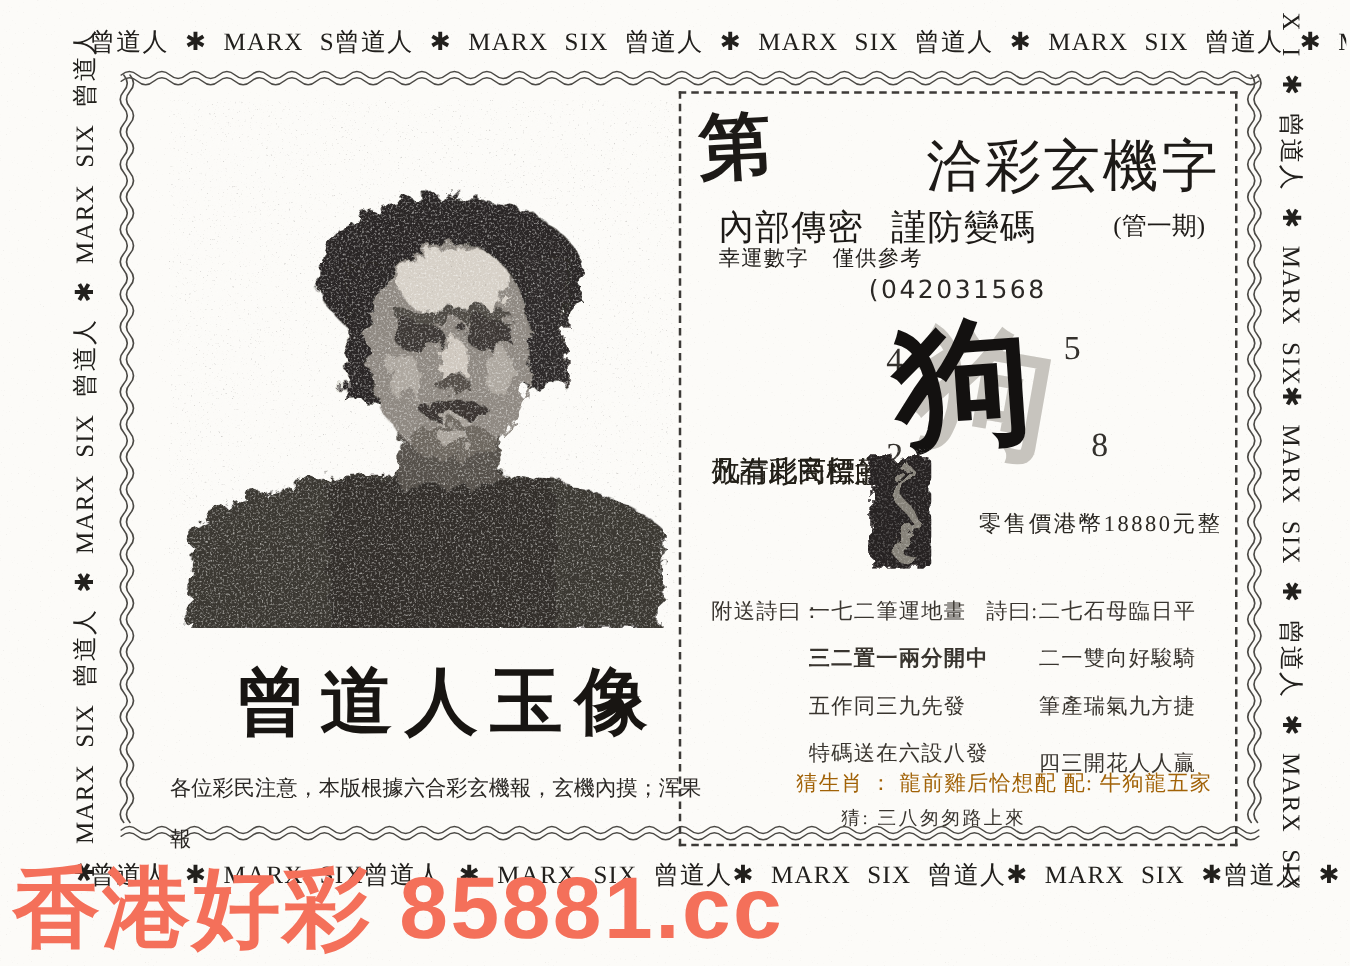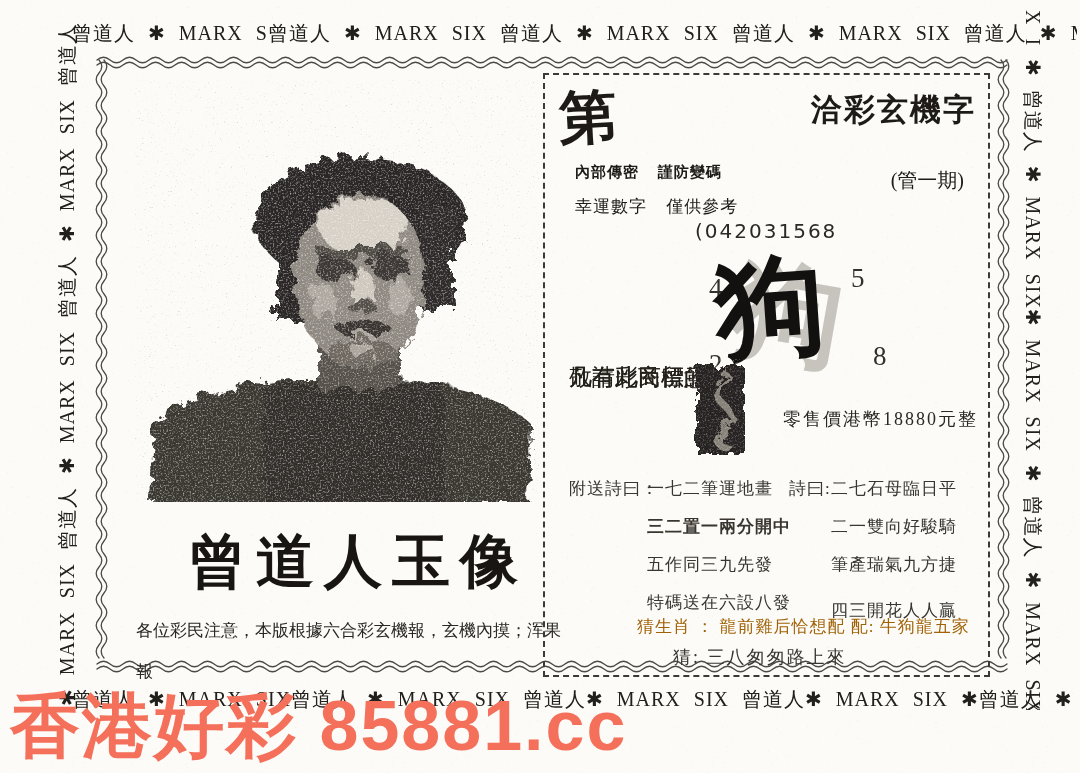--- a/index.html
+++ b/index.html
@@ -18,42 +18,42 @@
   .portrait{position:absolute;left:135px;top:80px;width:405px;height:422px;z-index:6;}
   .caption{position:absolute;left:188px;top:498px;font-size:58px;font-weight:bold;letter-spacing:10px;
            z-index:7;color:#181512;margin-top:25px;}
   .notes{position:absolute;left:136px;top:610px;width:440px;font-size:17px;line-height:41px;z-index:7;
          color:#2a2724;}
   
   .panel{position:absolute;left:543px;top:73px;width:443px;height:600px;border:2px dashed #3c3a37;
          z-index:10;background:transparent;}
   .panel *{position:absolute;}
   .issue-prefix{left:14px;top:4px;font-size:58px;font-weight:bold;transform:rotate(-3deg);}
-  .panel-title{right:12px;top:14px;font-size:31px;font-weight:bold;letter-spacing:2px;}
-  .row1{left:30px;top:88px;font-size:15px;letter-spacing:1px;word-spacing:14px;font-weight:bold;}
+  .panel-title{right:12px;top:28px;font-size:45px;font-weight:normal;letter-spacing:2px;}
+  .row1{left:30px;top:88px;font-size:28px;letter-spacing:1px;word-spacing:14px;}
   .row1r{right:24px;top:92px;font-size:20px;}
   .row2{left:30px;top:120px;font-size:17px;letter-spacing:1px;word-spacing:14px;}
   .serial{left:150px;top:144px;font-size:20px;font-family:"DejaVu Sans","Liberation Sans",sans-serif;
           letter-spacing:2px;color:#2b2825;}
   .corner-num{font-size:27px;color:#34312d;}
   .n4{left:164px;top:198px;} .n5{left:306px;top:188px;} .n8{left:328px;top:266px;} .n2{left:164px;top:274px;}
   .zodiac-wrap{left:170px;top:178px;width:150px;height:140px;}
   .zodiac-wrap span{position:absolute;left:0;top:0;font-size:110px;font-weight:900;line-height:1;}
   .zodiac-shadow{transform:translate(18px,6px) rotate(10deg);color:#c7c4be;}
   .zodiac-main{transform:rotate(-4deg);color:#131110;}
   .notice{left:24px;top:286px;font-size:23px;line-height:33px;white-space:nowrap;color:#232019;}
   .stamp{left:145px;top:284px;width:55px;height:96px;}
   .price{left:238px;top:332px;font-size:18px;letter-spacing:2px;word-spacing:6px;color:#2b2823;}
   .poem{font-size:17px;white-space:nowrap;color:#39352f;letter-spacing:1px;}
   .pl-label{left:24px;top:402px;} .pl0{left:102px;top:402px;} .pl1{left:102px;top:440px;font-weight:bold;}
   .pl2{left:102px;top:478px;} .pl3{left:102px;top:516px;}
   .pr-label{left:244px;top:402px;} .pr0{left:286px;top:402px;} .pr1{left:286px;top:440px;}
   .pr2{left:286px;top:478px;} .pr3{left:286px;top:524px;text-align:right;}
   .guess1{left:92px;top:540px;font-size:17px;letter-spacing:1px;color:#a16207;white-space:nowrap;}
-  .guess2{left:128px;top:570px;font-size:18px;letter-spacing:2px;color:#39352f;white-space:nowrap;}
+  .guess2{left:128px;top:570px;font-size:15px;letter-spacing:2px;color:#39352f;white-space:nowrap;}
   
   .watermark{position:absolute;left:10px;top:680px;font-size:70px;font-weight:900;z-index:60;
              font-family:Liberation Sans, sans-serif;letter-spacing:2px;white-space:nowrap;}
 </style>
 </head>
 <body>
 
 <div class="page">
 
   <div class="tborder tb-top">曾道人 ✱  MARX S曾道人 ✱  MARX SIX 曾道人 ✱  MARX SIX 曾道人 ✱  MARX SIX  曾道人 ✱  MARX SIX  ✱</div>

